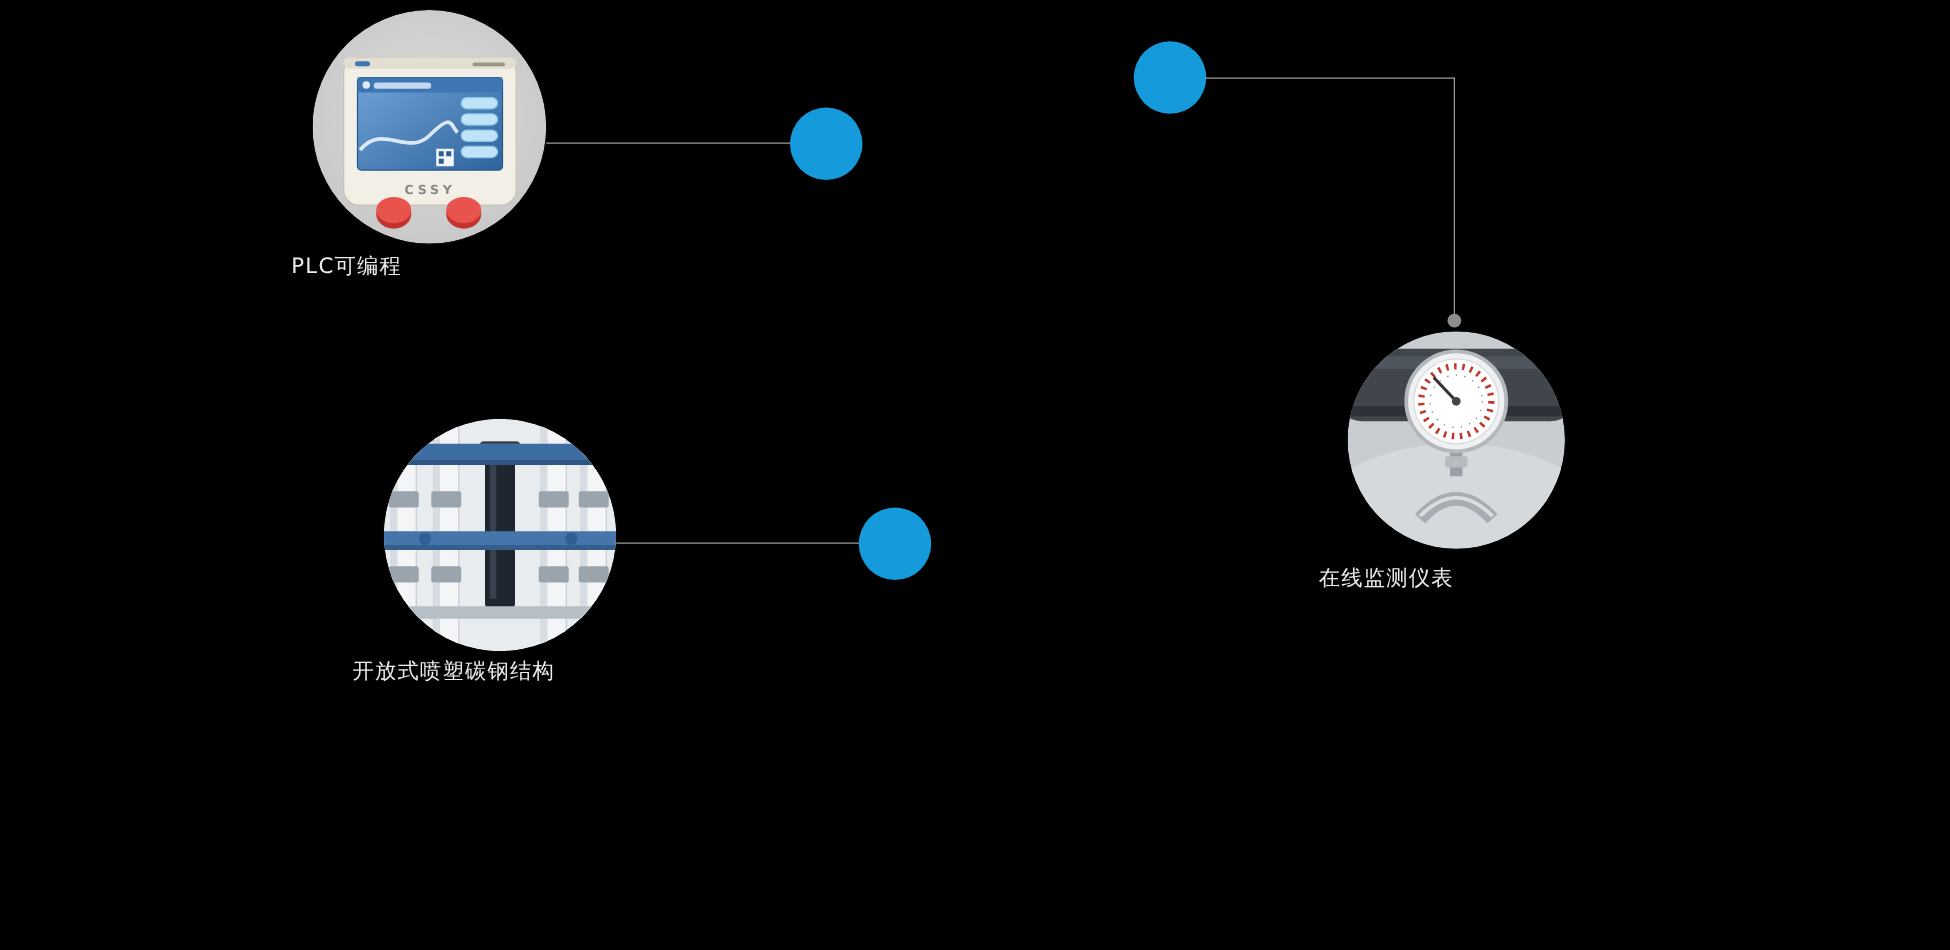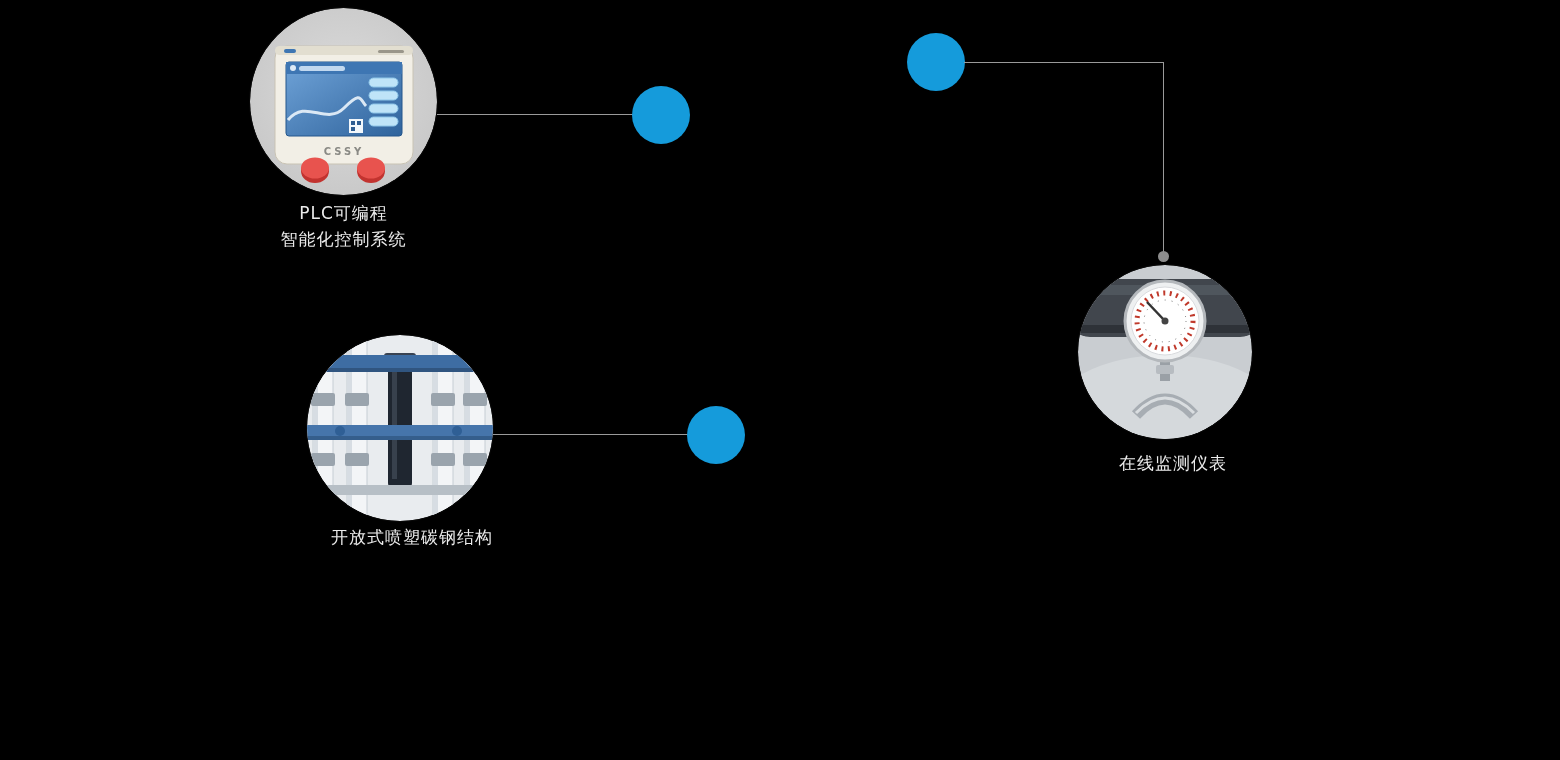--- a/index.html
+++ b/index.html
@@ -6,21 +6,21 @@
   .stage{
     position:relative;width:1336px;height:760px;background:#000000;overflow:hidden;
     font-family:"DejaVu Sans","Liberation Sans",sans-serif;
   }
   .photo-circle{position:absolute;border-radius:50%;overflow:hidden;box-shadow:0 0 0 1px rgba(255,255,255,0.03);}
   .photo-circle svg{display:block;width:100%;height:100%;}
   .c-plc{left:250px;top:8px;width:187px;height:187px;}
   .c-frame{left:307px;top:335px;width:186px;height:186px;}
   .c-gauge{left:1078px;top:265px;width:174px;height:174px;}
 
-  .feature-label{position:absolute;color:#ebebeb;font-size:17px;line-height:26px;text-align:center;letter-spacing:1px;}
+  .feature-label{position:absolute;color:#ebebeb;font-size:17px;line-height:26px;letter-spacing:1px;}
   .l-plc{left:233px;top:200px;width:221px;}
   .l-frame{left:282px;top:524px;width:260px;}
   .l-gauge{left:1055px;top:450px;width:236px;}
 
   .hline{position:absolute;height:1px;background:#9a9a9a;}
   .vline{position:absolute;width:1px;background:#9a9a9a;}
   .line-plc{left:437px;top:114px;width:196px;}
   .line-frame{left:493px;top:434px;width:195px;}
   .line-gauge-h{left:964px;top:62px;width:200px;}
   .line-gauge-v{left:1163px;top:62px;height:190px;}
@@ -87,21 +87,20 @@
           <g>
             <ellipse cx="121" cy="163" rx="14" ry="12" fill="#c2332f"></ellipse>
             <ellipse cx="121" cy="160" rx="14" ry="10.5" fill="#e8534e"></ellipse>
           </g>
         </g>
       </g>
     </svg>
   </div>
   <div class="feature-label l-plc">
     <div>PLC可编程</div>
-    <div>智能化控制系统</div>
   </div>
   <div class="hline line-plc"></div>
   <div class="dot-blue dot-plc"></div>
 
   <div class="dot-blue dot-gauge"></div>
   <div class="hline line-gauge-h"></div>
   <div class="vline line-gauge-v"></div>
   <div class="dot-small"></div>
 
   <div class="photo-circle c-gauge">

